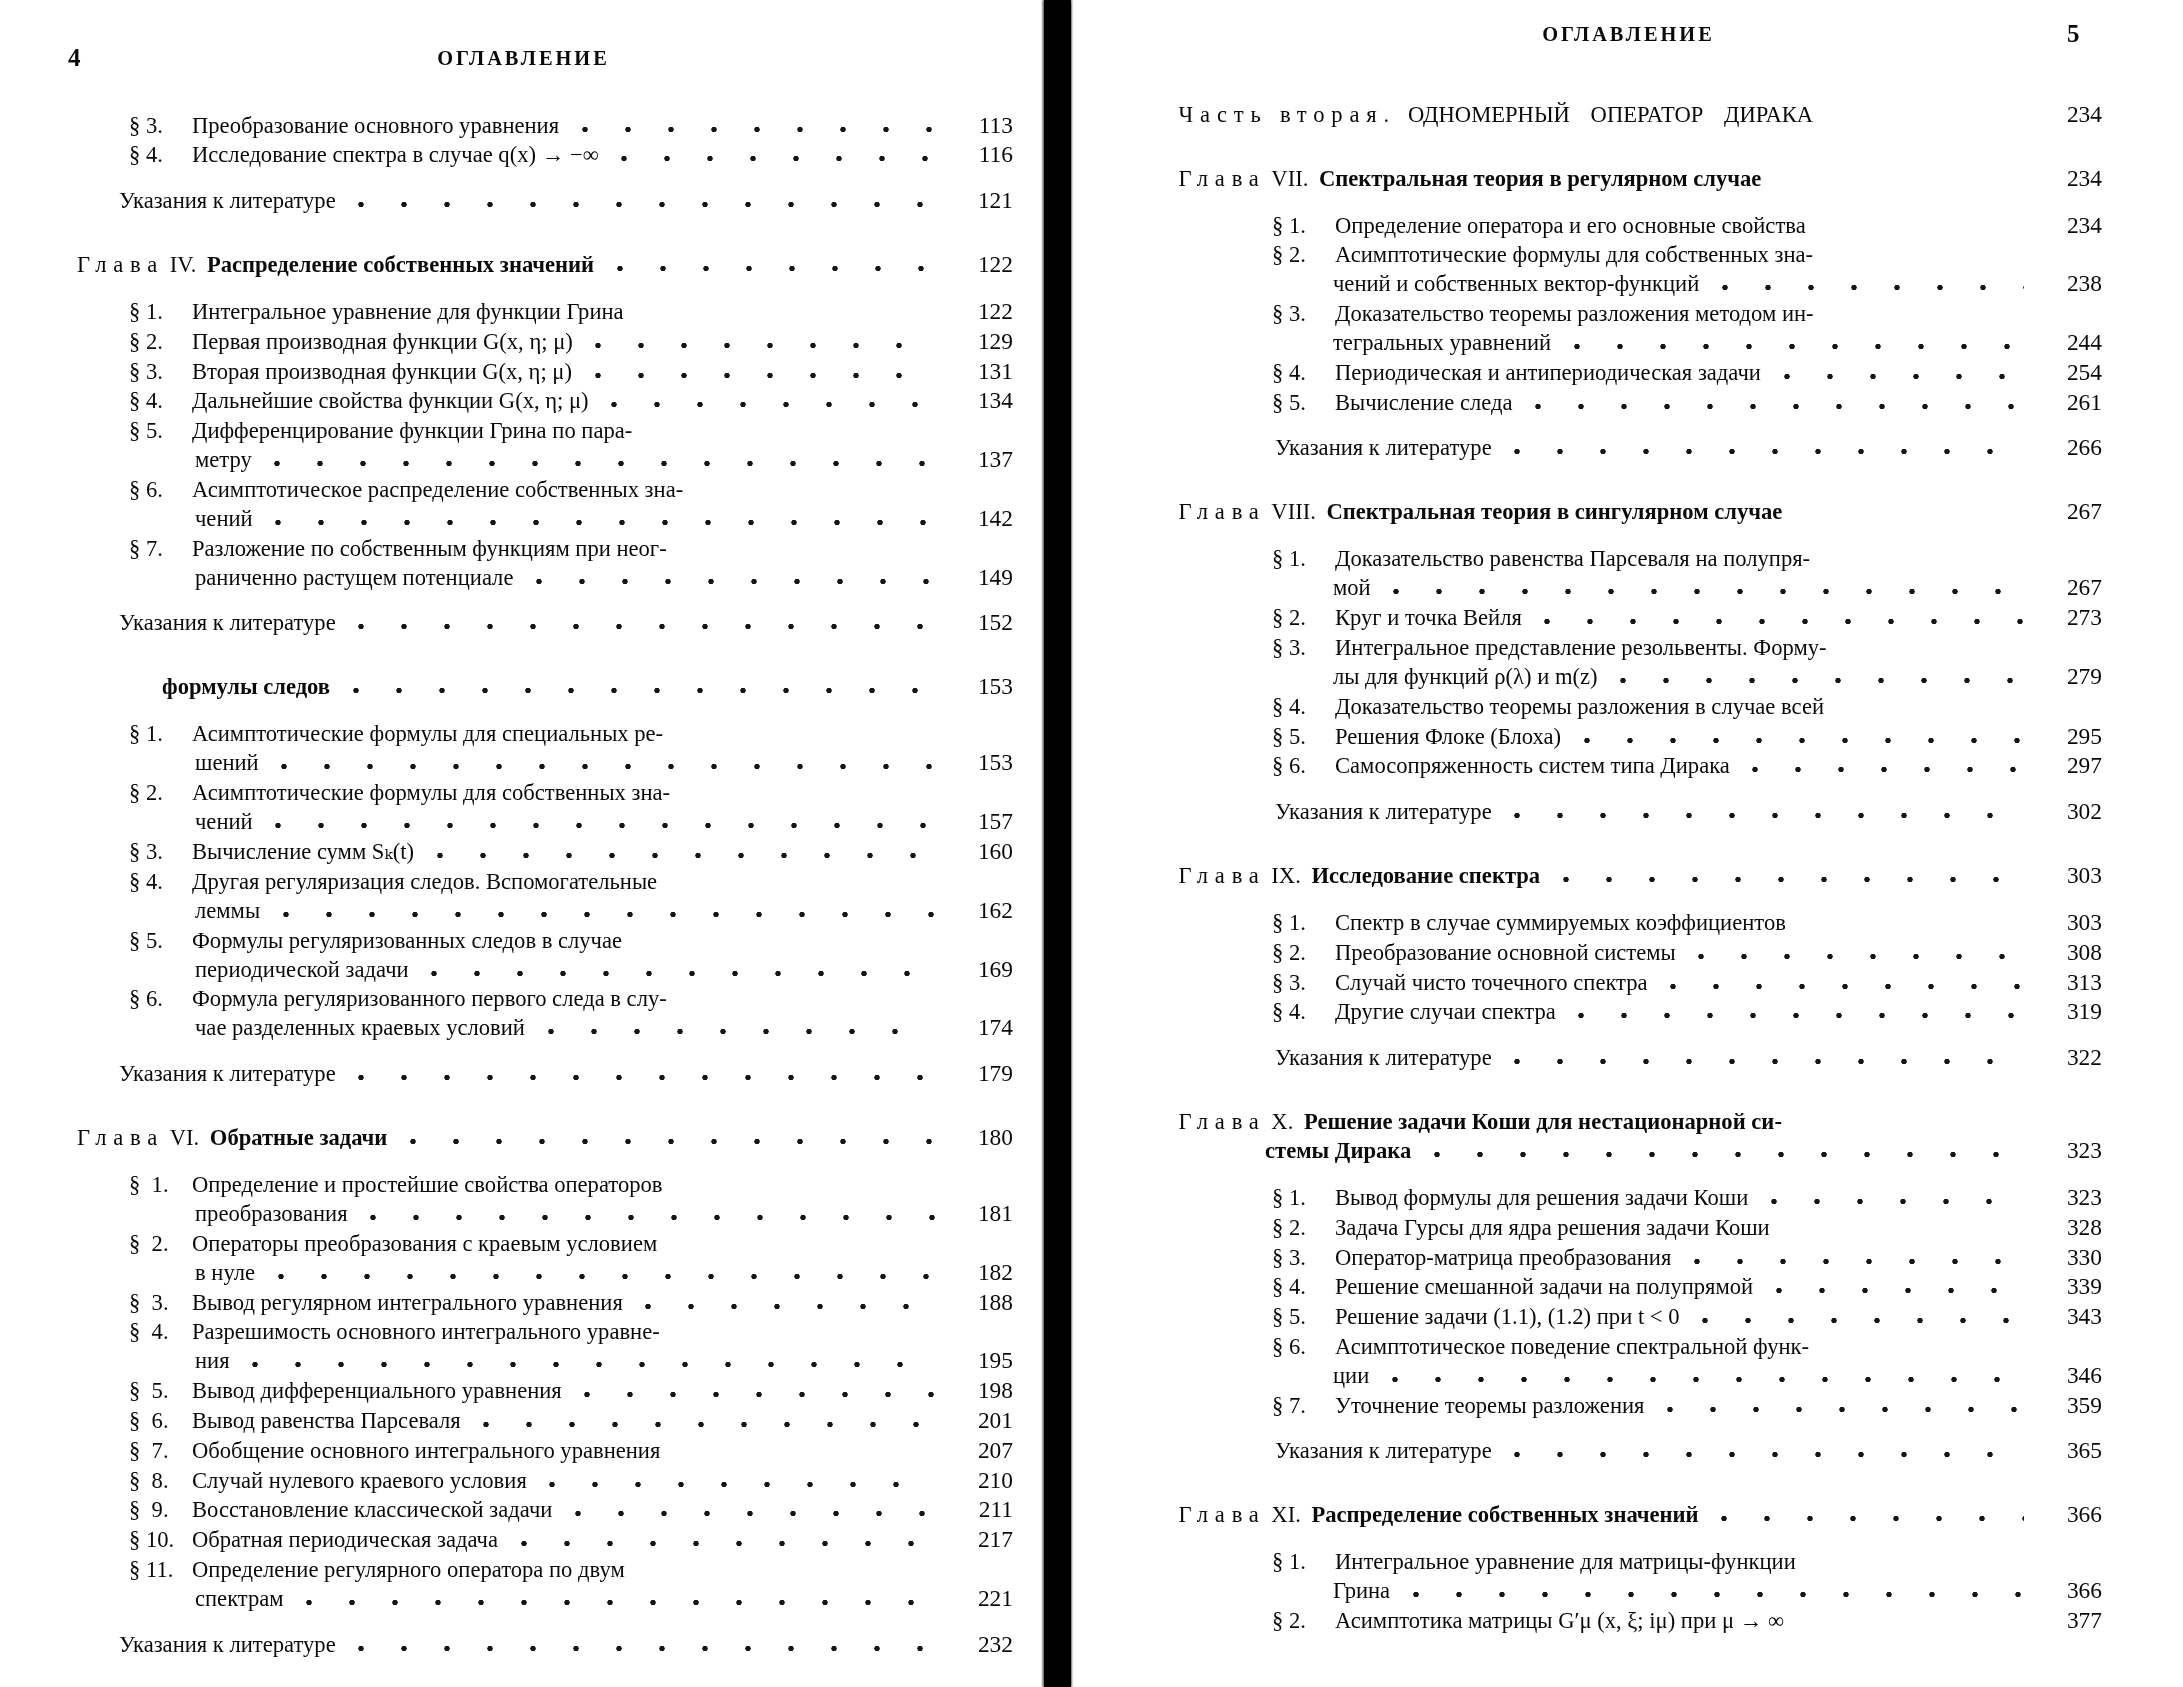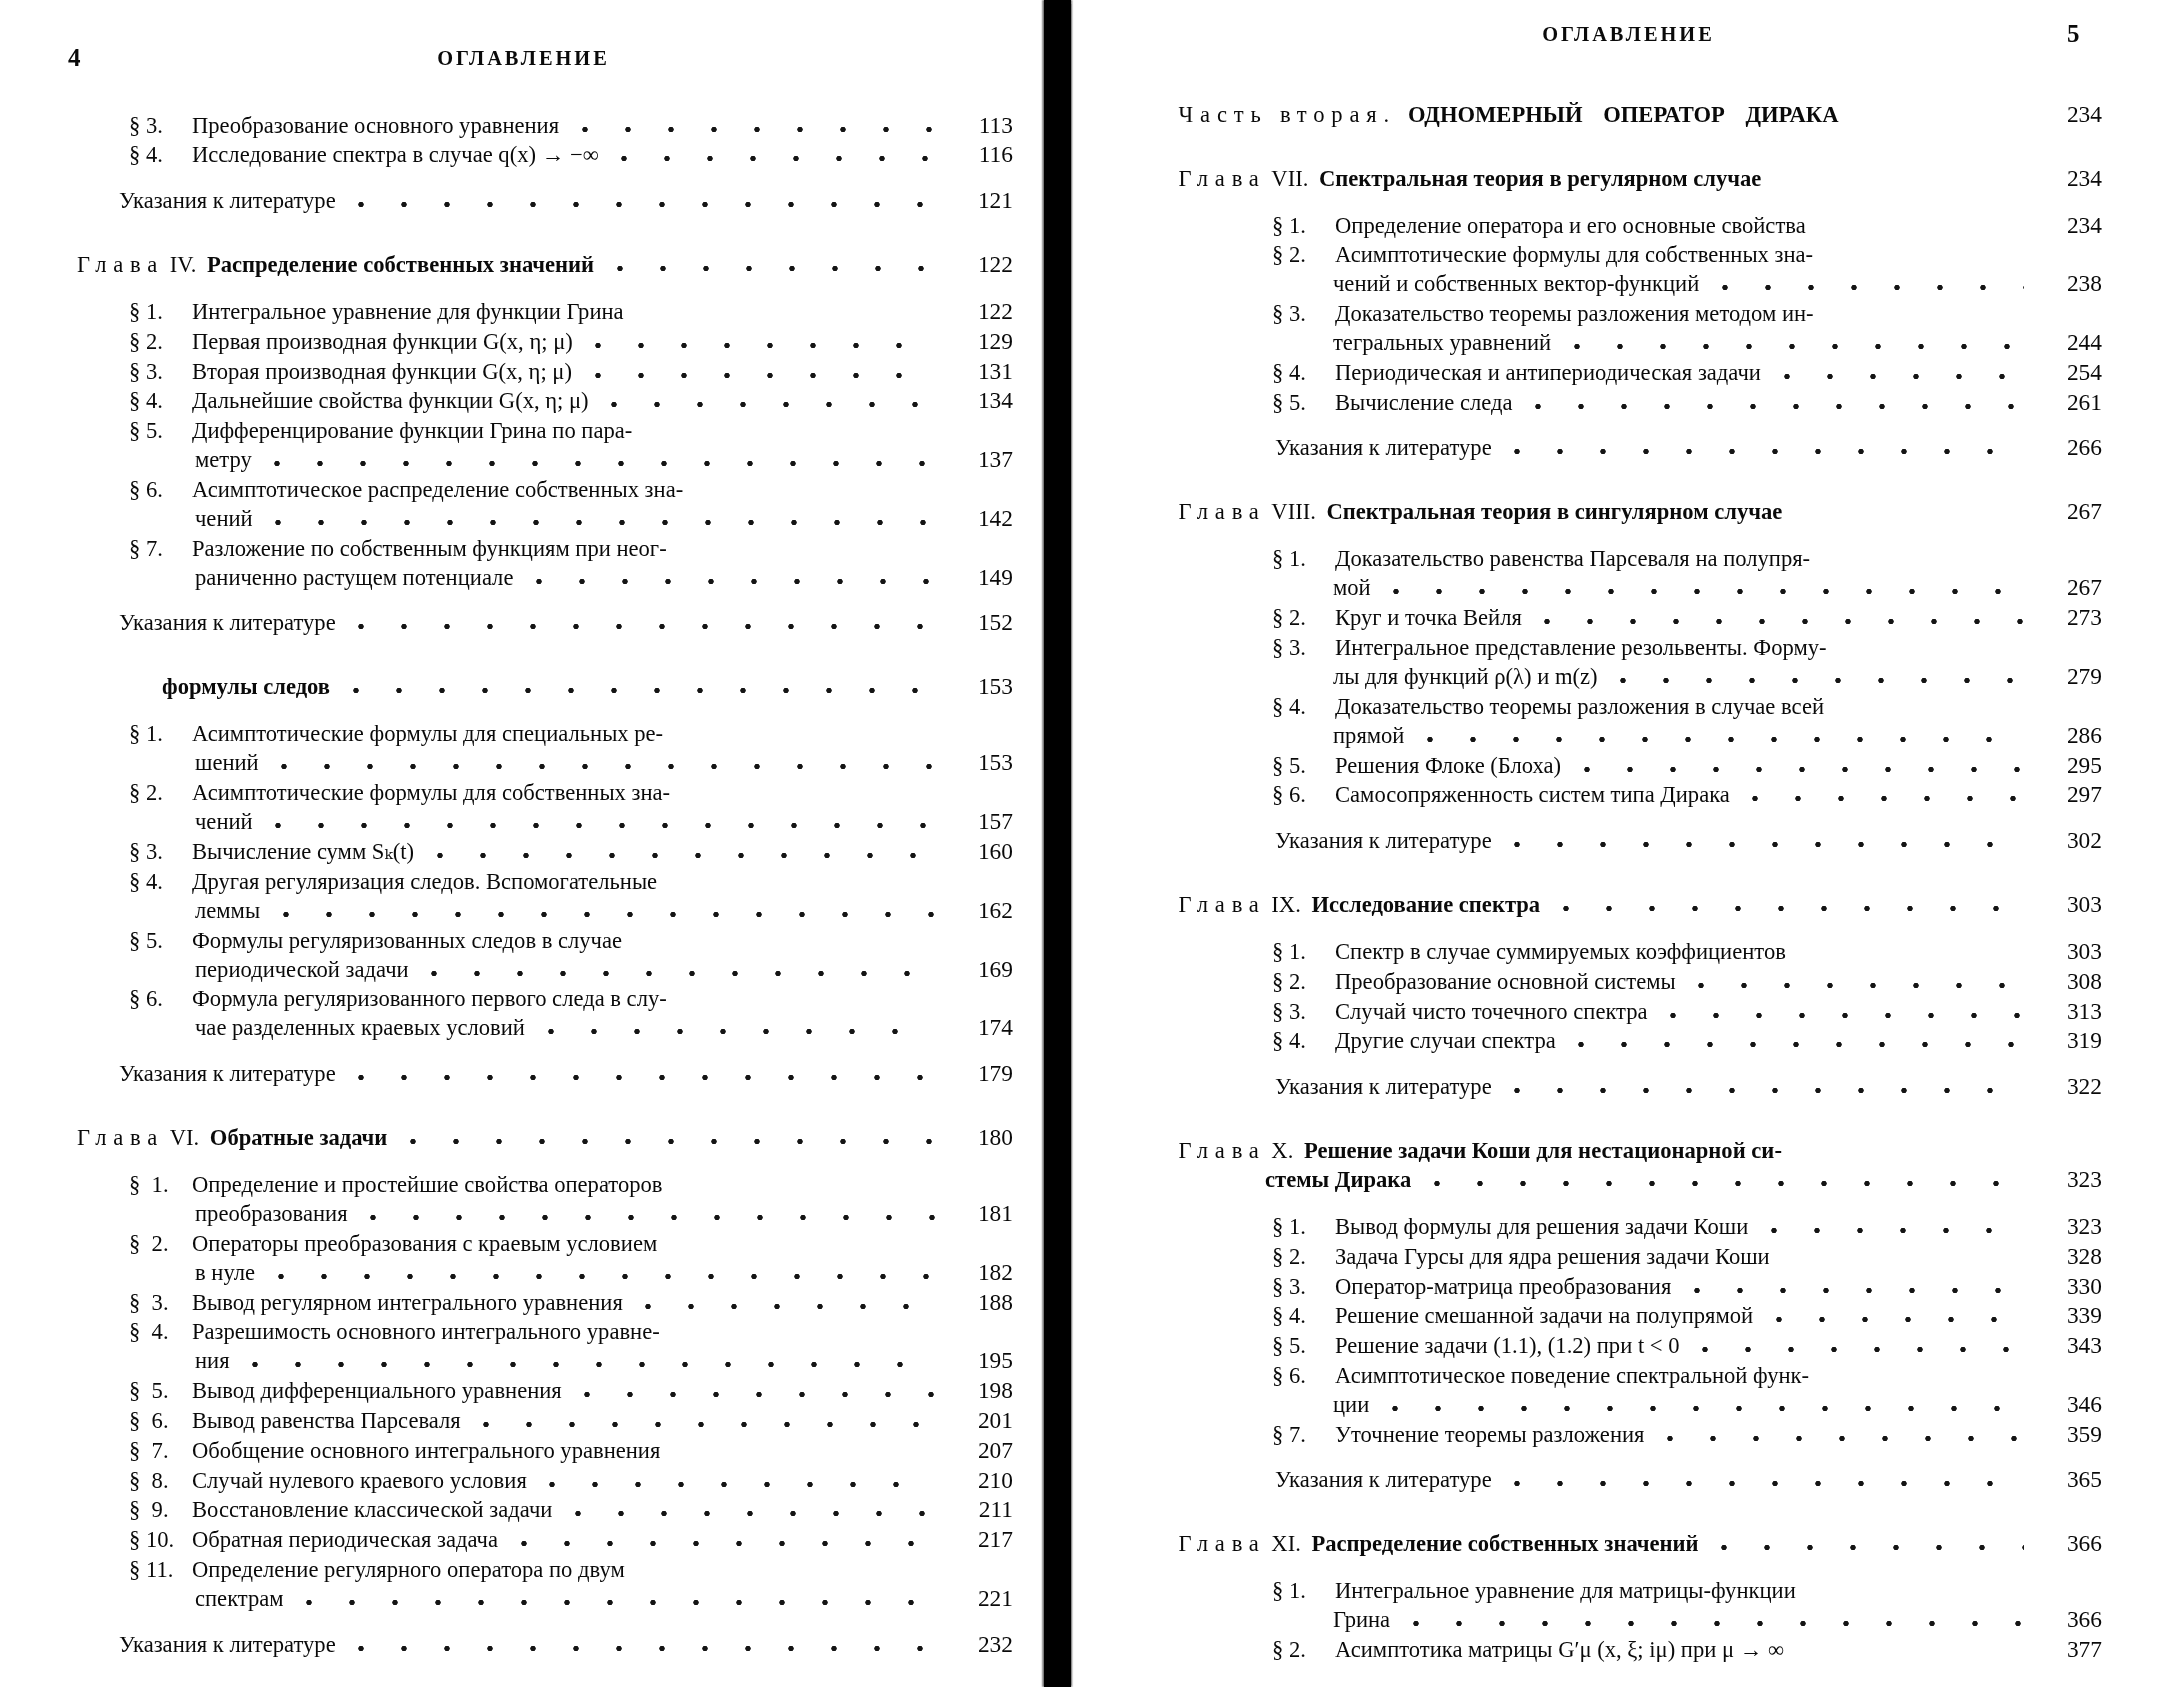--- a/index.html
+++ b/index.html
@@ -51,21 +51,21 @@
   .refs{margin:16.6px 0;}
   .refs .row{padding-left:107px;}
   .chapter{margin-top:35px;margin-bottom:18px;}
   .chapter .row{padding-left:10.6px;}
   .chapter .row.contline{padding-left:97px;}
   .chapter .lab{margin-right:10.6px;}
   .chapter .tx{font-weight:bold;}
   .part{margin-top:30px;margin-bottom:9px;}
   .part .row{padding-left:10.6px;}
   .part .lab{margin-right:12px;}
-  .part .tx{font-weight:bold;word-spacing:15px;}
+  .part .tx{font-weight:normal;word-spacing:15px;}
   .sp{letter-spacing:6.8px;}
 
   
   .page-left .section .row{padding-left:82px;}
   .page-left .section .row.contline{padding-left:148px;justify-content:flex-end;}
   .page-left .refs .row{padding-left:72px;}
   .page-left .chapter .row{padding-left:30px;}
   .page-left .chapter .row.contline{padding-left:115px;}
 </style>
 </head>
@@ -488,25 +488,20 @@
           <span class="tx">лы для функций ρ(λ) и m(z)</span>
           <span class="lead dots"></span>
           <span class="pn">279</span>
         </div>
       </div>
       <div class="entry section">
         <div class="row">
           <span class="lab">§ 4.</span>
           <span class="tx">Доказательство теоремы разложения в случае всей</span>
         </div>
-        <div class="row contline">
-          <span class="tx">прямой</span>
-          <span class="lead dots"></span>
-          <span class="pn">286</span>
-        </div>
       </div>
       <div class="entry section">
         <div class="row">
           <span class="lab">§ 5.</span>
           <span class="tx">Решения Флоке (Блоха)</span>
           <span class="lead dots"></span>
           <span class="pn">295</span>
         </div>
       </div>
       <div class="entry section">

